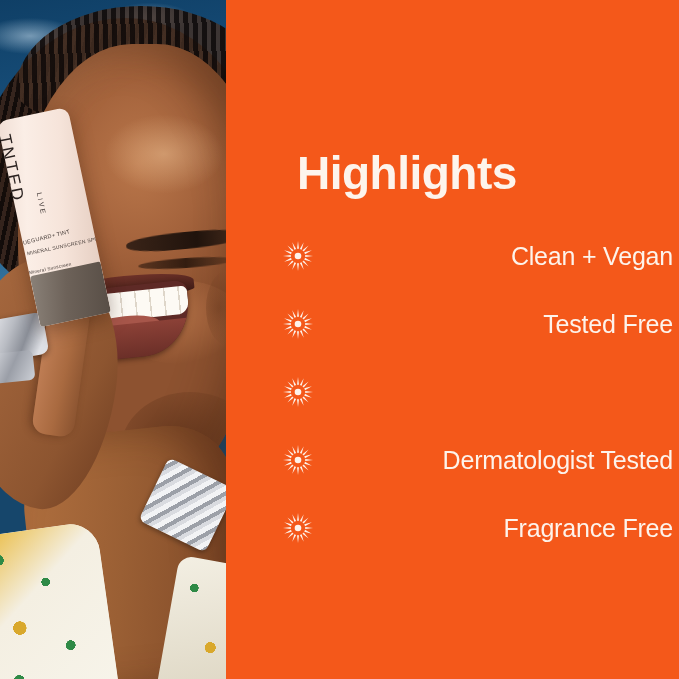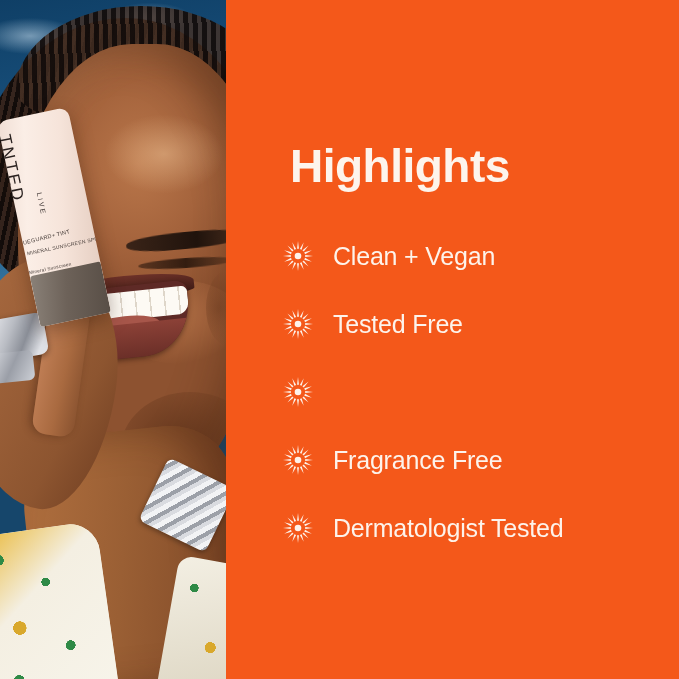--- a/index.html
+++ b/index.html
@@ -363,21 +363,21 @@
     top: 0;
     width: 451px;
     height: 679px;
     background: #f4581a;
   }
 
   .panel-title {
     position: absolute;
     left: 57px;
     top: 138px;
-    margin: 5px;
+    margin: 12px;
     font-size: 46px;
     line-height: 1;
     font-weight: 700;
     letter-spacing: -0.5px;
     color: #fdf4ec;
     font-family: "Liberation Sans", sans-serif;
   }
 
   .highlight-list {
     position: absolute;
@@ -386,20 +386,21 @@
     width: 390px;
     list-style: none;
     margin: 0;
     padding: 0;
   }
   .highlight-item {
     display: flex;
     align-items: center;
     height: 68px;
     gap: 20px;
+    justify-content: space-between;
   }
   .sunburst {
     flex: 0 0 auto;
     width: 30px;
     height: 30px;
     display: block;
   }
   .highlight-label {
     font-size: 25px;
     line-height: 1;
@@ -551,20 +552,47 @@
             <use href="#rays3" transform="rotate(315 50 50)"></use>
             <use href="#rays3" transform="rotate(337.5 50 50)"></use>
           </g>
         </svg>
       </li>
 
       <li class="highlight-item">
         <svg class="sunburst" viewBox="0 0 100 100">
           <g fill="#fdf3eb">
             <circle cx="50" cy="50" r="11"></circle>
+            <g id="rays4">
+                <polygon points="50,0 53.2,26 46.8,26"></polygon>
+              </g>
+            <use href="#rays4" transform="rotate(22.5 50 50)"></use>
+            <use href="#rays4" transform="rotate(45 50 50)"></use>
+            <use href="#rays4" transform="rotate(67.5 50 50)"></use>
+            <use href="#rays4" transform="rotate(90 50 50)"></use>
+            <use href="#rays4" transform="rotate(112.5 50 50)"></use>
+            <use href="#rays4" transform="rotate(135 50 50)"></use>
+            <use href="#rays4" transform="rotate(157.5 50 50)"></use>
+            <use href="#rays4" transform="rotate(180 50 50)"></use>
+            <use href="#rays4" transform="rotate(202.5 50 50)"></use>
+            <use href="#rays4" transform="rotate(225 50 50)"></use>
+            <use href="#rays4" transform="rotate(247.5 50 50)"></use>
+            <use href="#rays4" transform="rotate(270 50 50)"></use>
+            <use href="#rays4" transform="rotate(292.5 50 50)"></use>
+            <use href="#rays4" transform="rotate(315 50 50)"></use>
+            <use href="#rays4" transform="rotate(337.5 50 50)"></use>
+          </g>
+        </svg>
+        <span class="highlight-label">Dermatologist Tested</span>
+      </li>
+
+      <li class="highlight-item">
+        <svg class="sunburst" viewBox="0 0 100 100">
+          <g fill="#fdf3eb">
+            <circle cx="50" cy="50" r="11"></circle>
             <g id="rays5">
                 <polygon points="50,0 53.2,26 46.8,26"></polygon>
               </g>
             <use href="#rays5" transform="rotate(22.5 50 50)"></use>
             <use href="#rays5" transform="rotate(45 50 50)"></use>
             <use href="#rays5" transform="rotate(67.5 50 50)"></use>
             <use href="#rays5" transform="rotate(90 50 50)"></use>
             <use href="#rays5" transform="rotate(112.5 50 50)"></use>
             <use href="#rays5" transform="rotate(135 50 50)"></use>
             <use href="#rays5" transform="rotate(157.5 50 50)"></use>
@@ -574,42 +602,15 @@
             <use href="#rays5" transform="rotate(247.5 50 50)"></use>
             <use href="#rays5" transform="rotate(270 50 50)"></use>
             <use href="#rays5" transform="rotate(292.5 50 50)"></use>
             <use href="#rays5" transform="rotate(315 50 50)"></use>
             <use href="#rays5" transform="rotate(337.5 50 50)"></use>
           </g>
         </svg>
         <span class="highlight-label">Fragrance Free</span>
       </li>
 
-      <li class="highlight-item">
-        <svg class="sunburst" viewBox="0 0 100 100">
-          <g fill="#fdf3eb">
-            <circle cx="50" cy="50" r="11"></circle>
-            <g id="rays4">
-                <polygon points="50,0 53.2,26 46.8,26"></polygon>
-              </g>
-            <use href="#rays4" transform="rotate(22.5 50 50)"></use>
-            <use href="#rays4" transform="rotate(45 50 50)"></use>
-            <use href="#rays4" transform="rotate(67.5 50 50)"></use>
-            <use href="#rays4" transform="rotate(90 50 50)"></use>
-            <use href="#rays4" transform="rotate(112.5 50 50)"></use>
-            <use href="#rays4" transform="rotate(135 50 50)"></use>
-            <use href="#rays4" transform="rotate(157.5 50 50)"></use>
-            <use href="#rays4" transform="rotate(180 50 50)"></use>
-            <use href="#rays4" transform="rotate(202.5 50 50)"></use>
-            <use href="#rays4" transform="rotate(225 50 50)"></use>
-            <use href="#rays4" transform="rotate(247.5 50 50)"></use>
-            <use href="#rays4" transform="rotate(270 50 50)"></use>
-            <use href="#rays4" transform="rotate(292.5 50 50)"></use>
-            <use href="#rays4" transform="rotate(315 50 50)"></use>
-            <use href="#rays4" transform="rotate(337.5 50 50)"></use>
-          </g>
-        </svg>
-        <span class="highlight-label">Dermatologist Tested</span>
-      </li>
-
     </ul>
   </div>
 </div>
 
 </body></html>

